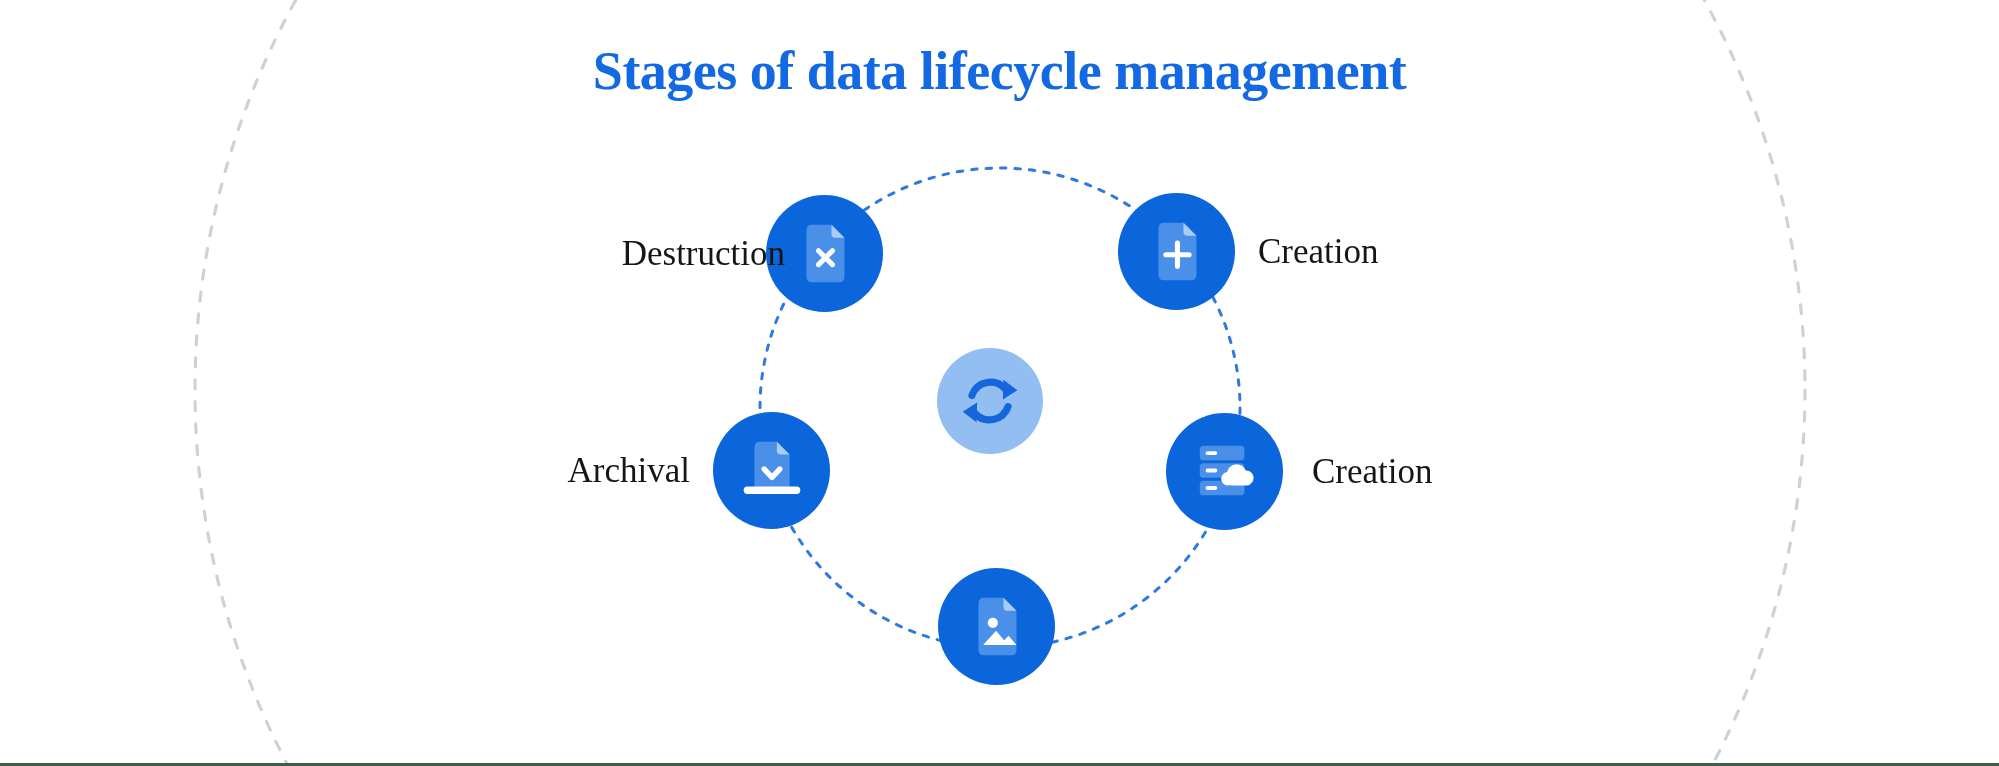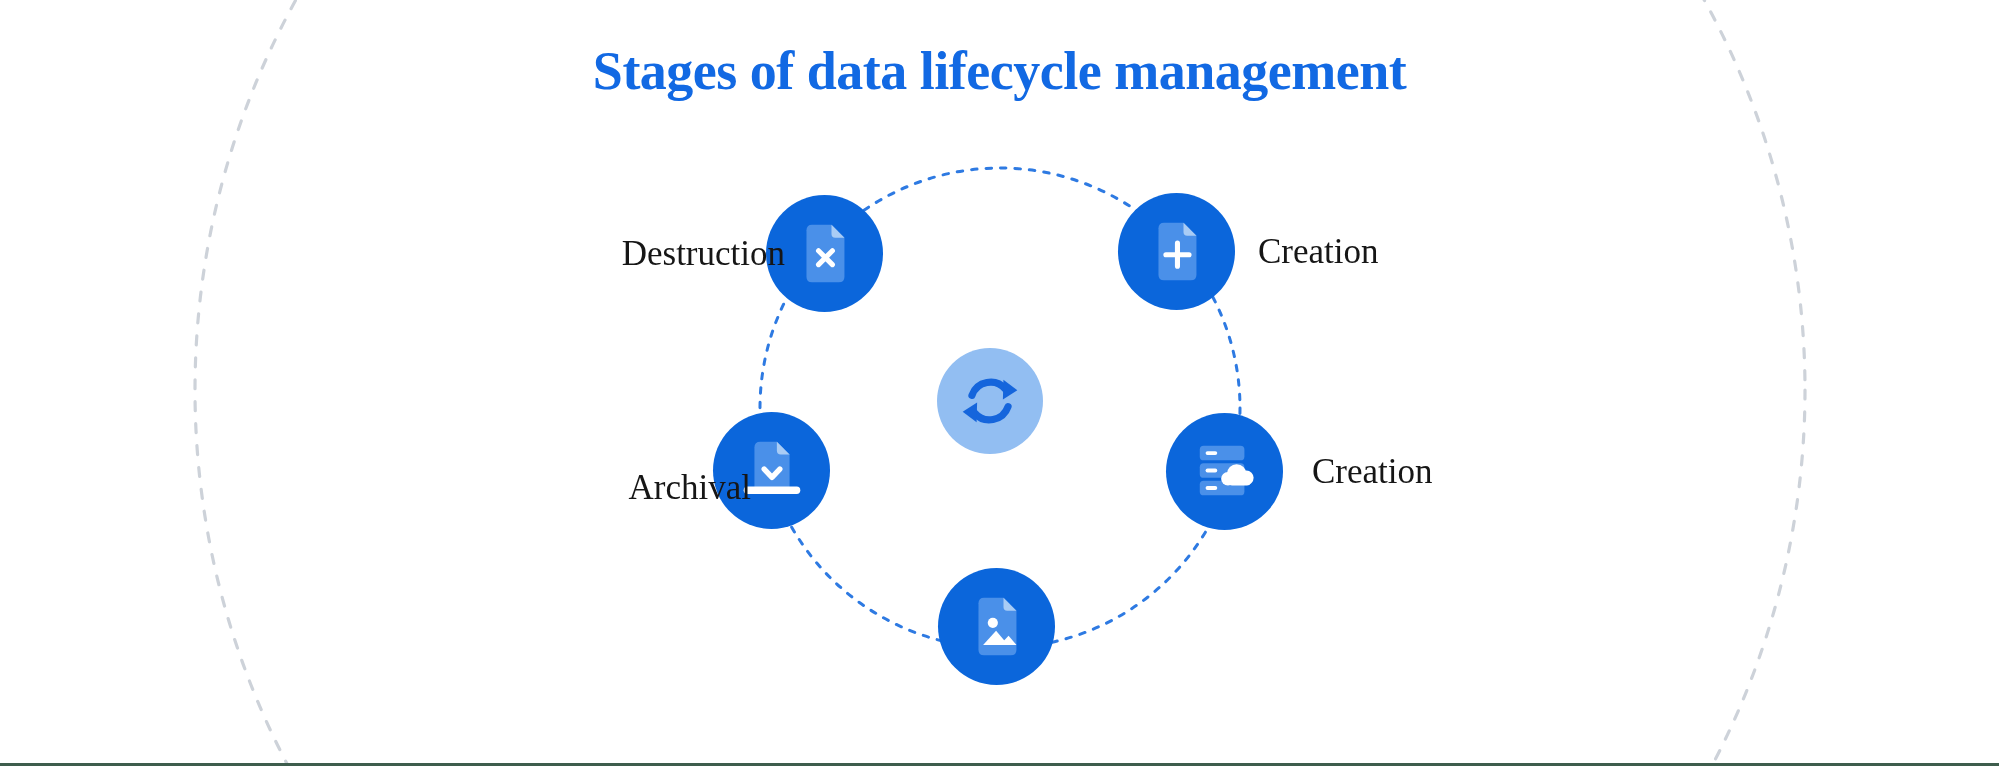--- a/index.html
+++ b/index.html
@@ -81,21 +81,21 @@
   <div class="stage-label" style="left:1258px; top:232px;">Creation</div>
 
   <div class="node-circle" style="left:713px; top:412px;">
     <svg width="82" height="82" viewBox="0 0 84 84">
       <path class="doc" d="M24 18 Q24 12 30 12 H47 L60 25 V62 H24 Z"></path>
       <path class="fold" d="M47 12 L60 25 H51 Q47 25 47 21 Z"></path>
       <path class="wht-s" d="M34 40 L42 48.5 L50 40"></path>
       <rect class="wht" x="13" y="58" width="58" height="7.5" rx="3.7"></rect>
     </svg>
   </div>
-  <div class="stage-label" style="right:1248px; top:451px;margin-top:17px;">Archival</div>
+  <div class="stage-label" style="right:1309px; top:451px;">Archival</div>
 
   <div class="node-circle" style="left:1166px; top:413px;">
     <svg width="66" height="66" viewBox="0 0 68 68">
       <rect class="doc" x="8" y="7" width="46" height="15" rx="4"></rect>
       <rect class="doc" x="8" y="25" width="46" height="15" rx="4"></rect>
       <rect class="doc" x="8" y="43" width="46" height="15" rx="4"></rect>
       <rect class="wht" x="14" y="12.5" width="12" height="4" rx="2"></rect>
       <rect class="wht" x="14" y="30.5" width="12" height="4" rx="2"></rect>
       <rect class="wht" x="14" y="48.5" width="12" height="4" rx="2"></rect>
       <g>

